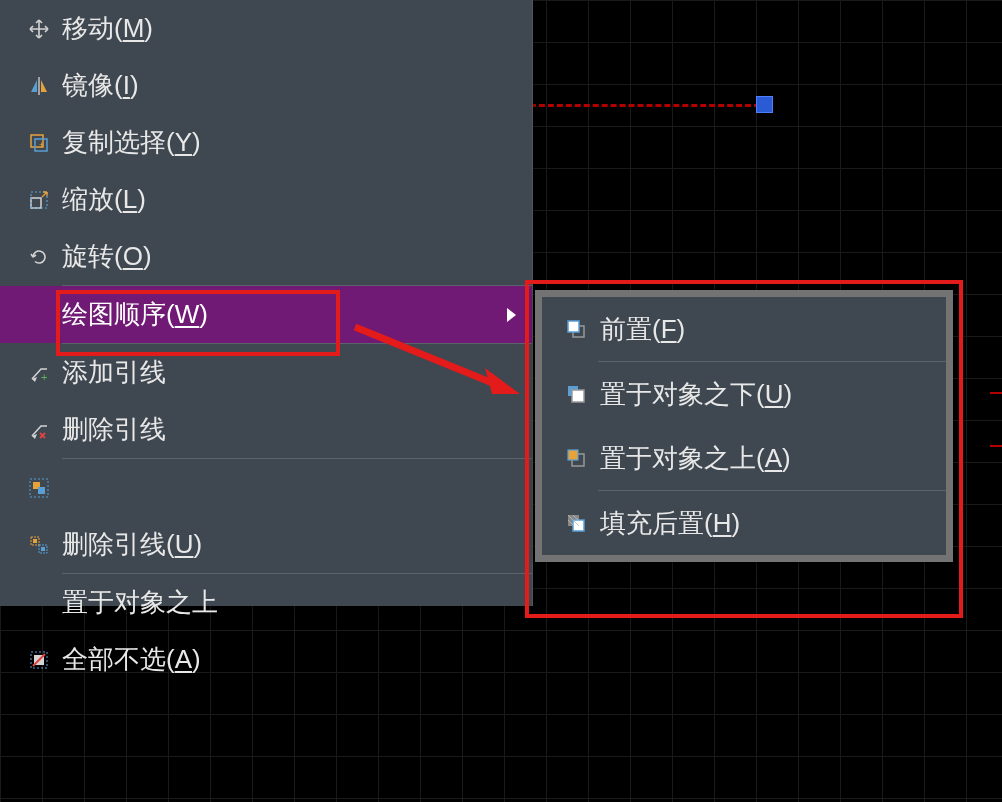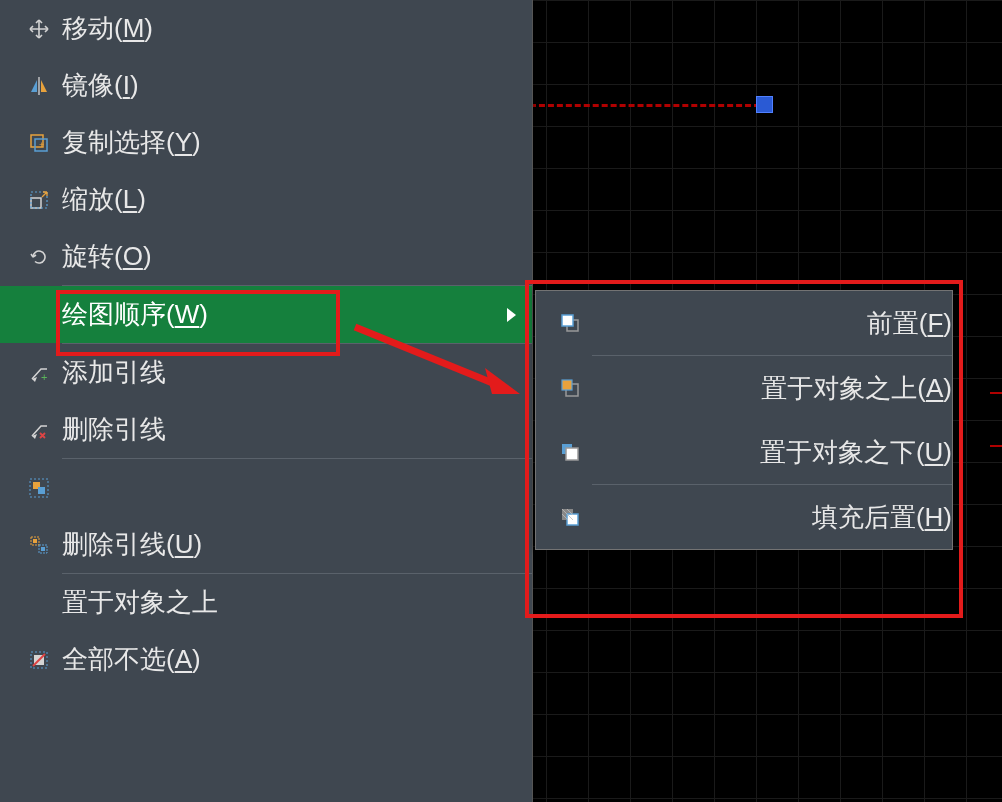--- a/index.html
+++ b/index.html
@@ -43,21 +43,21 @@
   width: 12px;
   height: 55px;
   border-top: 2px dashed #b00000;
   border-bottom: 2px dashed #b00000;
 }
 .main-menu {
   position: absolute;
   top: 0;
   left: 0;
   width: 533px;
-  height: 802px;
+  height: 606px;
   background: #3f4750;
   border-right: 1px solid #555;
   box-shadow: 0 0 8px rgba(0,0,0,0.5);
 }
 .menu-item {
   display: flex;
   align-items: center;
   height: 57px;
   padding-left: 16px;
   color: #e8e8e8;
@@ -69,21 +69,21 @@
   width: 46px;
   display: flex;
   justify-content: center;
   align-items: center;
 }
 .menu-item .label {
   flex: 1;
 }
 .menu-item .label u { text-underline-offset: 3px; }
 .menu-item.highlighted {
-  background: #15803d;
+  background: #701a75;
   color: #fff;
 }
 .menu-item .submenu-arrow {
   position: absolute;
   right: 16px;
   top: 50%;
   transform: translateY(-50%);
   width: 0; height: 0;
   border-top: 7px solid transparent;
   border-bottom: 7px solid transparent;
@@ -103,23 +103,22 @@
   height: 66px;
   border: 4px solid #e31b1b;
   pointer-events: none;
 }
 .sub-menu {
   position: absolute;
   top: 290px;
   left: 535px;
   width: 418px;
   background: #3f4750;
-  border: 1px solid #737373;
+  border: 7px solid #737373;
   box-shadow: 0 0 8px rgba(0,0,0,0.5);
-  text-align: right;
 }
 .sub-menu .menu-item { height: 64px; padding-left: 10px; }
 .sub-menu .menu-item .icon-col { width: 48px; }
 .red-box-sub {
   position: absolute;
   top: 280px;
   left: 525px;
   width: 438px;
   height: 338px;
   border: 4px solid #e31b1b;
@@ -285,35 +284,35 @@
     </span>
     <span class="label"><span>前置</span>(<u>F</u>)</span>
   </div>
 
 
   <div class="menu-sep" style="margin-left:56px"></div>
 
   <div class="menu-item">
     <span class="icon-col">
       <svg width="22" height="22" viewBox="0 0 22 22">
+          <rect x="3" y="3" width="10" height="10" fill="#5a9fd4"></rect>
+          <rect x="7" y="7" width="12" height="12" fill="#fff" stroke="#999" stroke-width="1.5"></rect>
+        </svg>
+    </span>
+    <span class="label"><span>置于对象之下</span>(<u>U</u>)</span>
+  </div>
+
+  <div class="menu-item">
+    <span class="icon-col">
+      <svg width="22" height="22" viewBox="0 0 22 22">
           <rect x="7" y="7" width="12" height="12" fill="none" stroke="#999" stroke-width="1.5"></rect>
           <rect x="3" y="3" width="10" height="10" fill="#e8a23c" stroke="#5a9fd4" stroke-width="1.2"></rect>
         </svg>
     </span>
     <span class="label"><span>置于对象之上</span>(<u>A</u>)</span>
-  </div>
-
-  <div class="menu-item">
-    <span class="icon-col">
-      <svg width="22" height="22" viewBox="0 0 22 22">
-          <rect x="3" y="3" width="10" height="10" fill="#5a9fd4"></rect>
-          <rect x="7" y="7" width="12" height="12" fill="#fff" stroke="#999" stroke-width="1.5"></rect>
-        </svg>
-    </span>
-    <span class="label"><span>置于对象之下</span>(<u>U</u>)</span>
   </div>
 
   <div class="menu-sep" style="margin-left:56px"></div>
 
   <div class="menu-item">
     <span class="icon-col">
       <svg width="22" height="22" viewBox="0 0 22 22">
           <rect x="3" y="3" width="11" height="11" fill="#888"></rect>
           <rect x="8" y="8" width="11" height="11" fill="#fff" stroke="#5a9fd4" stroke-width="1.5"></rect>
           <path d="M3 3l11 11M8 3l6 6M3 8l6 6" stroke="#bbb" stroke-width="0.8"></path>

